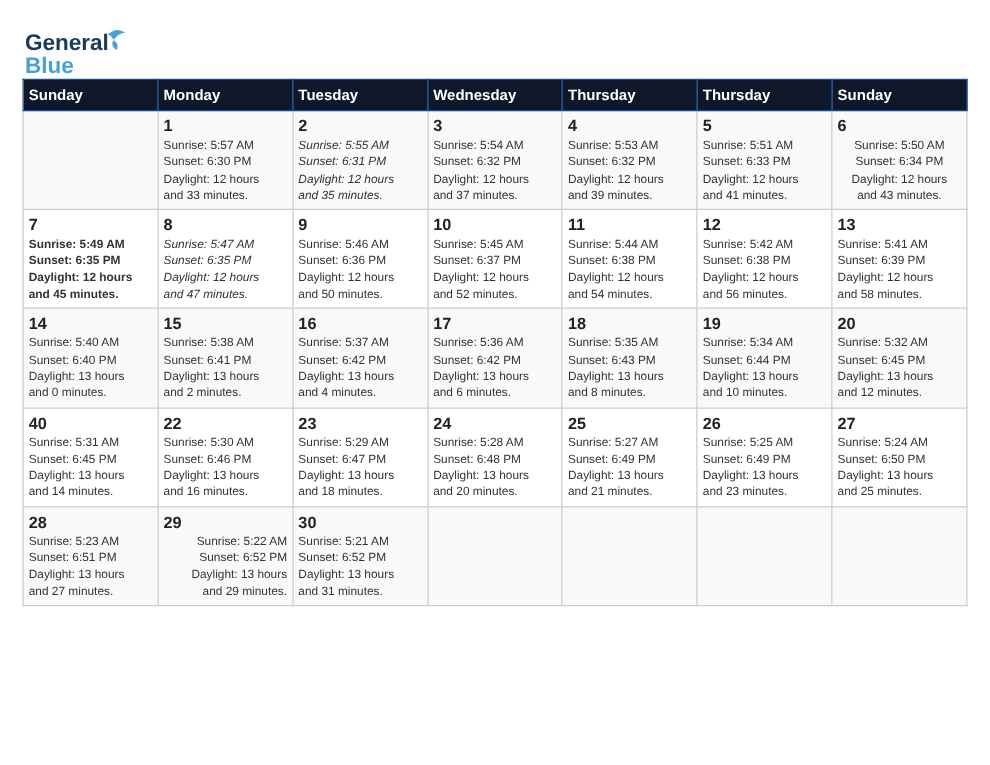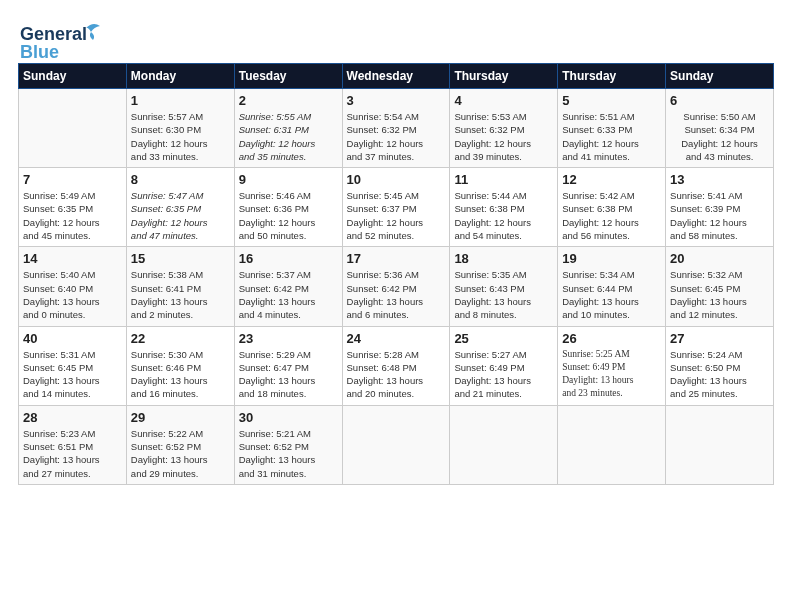--- a/index.html
+++ b/index.html
@@ -155,21 +155,21 @@
             <span class="day-number">6</span>
             <div class="day-info" style="white-space: pre-line; text-align: center;">Sunrise: 5:50 AM
 Sunset: 6:34 PM
 Daylight: 12 hours
 and 43 minutes.</div>
           </td>
         </tr>
         <tr>
           <td>
             <span class="day-number">7</span>
-            <div class="day-info" style="white-space: pre-line;">Sunrise: 5:49 AM
+            <div class="day-info" style="white-space: pre-line; font-weight: bold;">Sunrise: 5:49 AM
 Sunset: 6:35 PM
 Daylight: 12 hours
 and 45 minutes.</div>
           </td>
           <td>
             <span class="day-number">8</span>
             <div class="day-info" style="white-space: pre-line; font-style: italic;">Sunrise: 5:47 AM
 Sunset: 6:35 PM
 Daylight: 12 hours
 and 47 minutes.</div>
@@ -292,21 +292,21 @@
           </td>
           <td>
             <span class="day-number">25</span>
             <div class="day-info" style="white-space: pre-line;">Sunrise: 5:27 AM
 Sunset: 6:49 PM
 Daylight: 13 hours
 and 21 minutes.</div>
           </td>
           <td>
             <span class="day-number">26</span>
-            <div class="day-info" style="white-space: pre-line; font-family: Liberation Serif, serif;">Sunrise: 5:25 AM
+            <div class="day-info" style="white-space: pre-line;">Sunrise: 5:25 AM
 Sunset: 6:49 PM
 Daylight: 13 hours
 and 23 minutes.</div>
           </td>
           <td>
             <span class="day-number">27</span>
             <div class="day-info" style="white-space: pre-line;">Sunrise: 5:24 AM
 Sunset: 6:50 PM
 Daylight: 13 hours
 and 25 minutes.</div>
@@ -315,21 +315,21 @@
         <tr>
           <td>
             <span class="day-number">28</span>
             <div class="day-info" style="white-space: pre-line;">Sunrise: 5:23 AM
 Sunset: 6:51 PM
 Daylight: 13 hours
 and 27 minutes.</div>
           </td>
           <td>
             <span class="day-number">29</span>
-            <div class="day-info" style="white-space: pre-line;">Sunrise: 5:22 AM
+            <div class="day-info" style="white-space: pre-line; text-align: right;">Sunrise: 5:22 AM
 Sunset: 6:52 PM
 Daylight: 13 hours
 and 29 minutes.</div>
           </td>
           <td>
             <span class="day-number">30</span>
             <div class="day-info" style="white-space: pre-line;">Sunrise: 5:21 AM
 Sunset: 6:52 PM
 Daylight: 13 hours
 and 31 minutes.</div>

